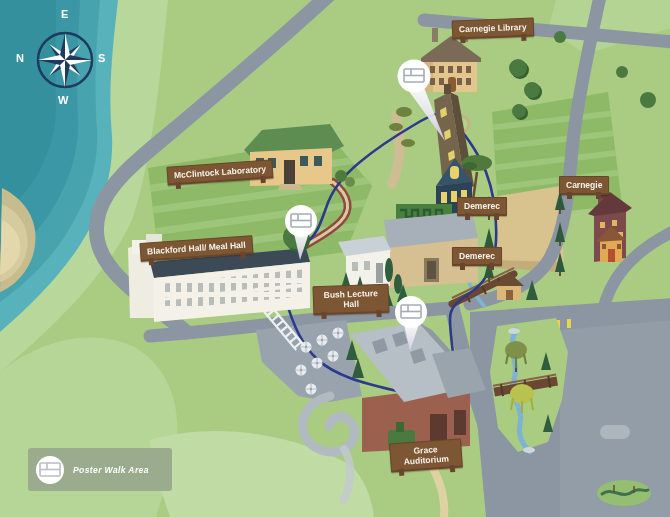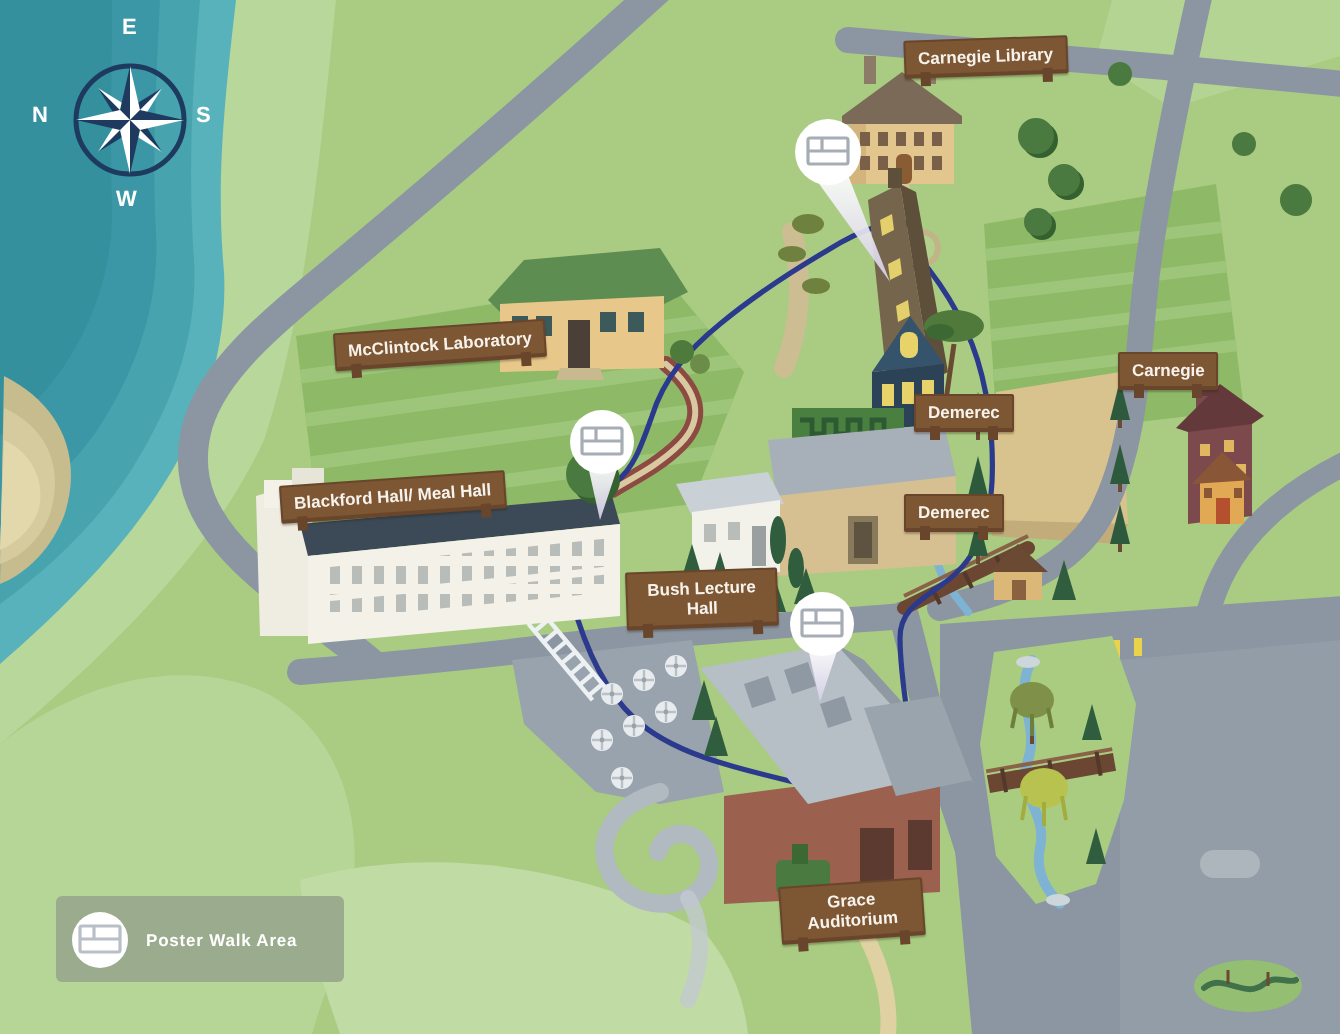--- a/index.html
+++ b/index.html
@@ -24,21 +24,21 @@
   .compass-letter{position:absolute;color:#ffffff;font-weight:bold;font-size:11px;z-index:4;}
 
   
   .pin{position:absolute;z-index:6;cursor:pointer;}
 
   
   .legend{position:absolute;left:28px;top:448px;width:128px;height:43px;background:#9aab8e;
           border-radius:3px;display:flex;align-items:center;gap:9px;padding:0 8px;z-index:7;}
   .legend-circle{width:28px;height:28px;border-radius:50%;background:#ffffff;flex:0 0 auto;
           display:flex;align-items:center;justify-content:center;}
-  .legend-label{color:#ffffff;font-size:8.5px;font-weight:bold;letter-spacing:.4px;}
+  .legend-label{color:#ffffff;font-size:8.5px;font-weight:bold;letter-spacing:.4px;font-style:italic;}
 </style>
 </head>
 <body>
 
 <div class="stage">
 
   <svg class="art" width="670" height="517" viewBox="0 0 670 517">
     <defs>
       <pattern id="winp" width="11" height="14" patternUnits="userSpaceOnUse">
         <rect x="0" y="3" width="5" height="9" fill="#b9bdb9"></rect>

